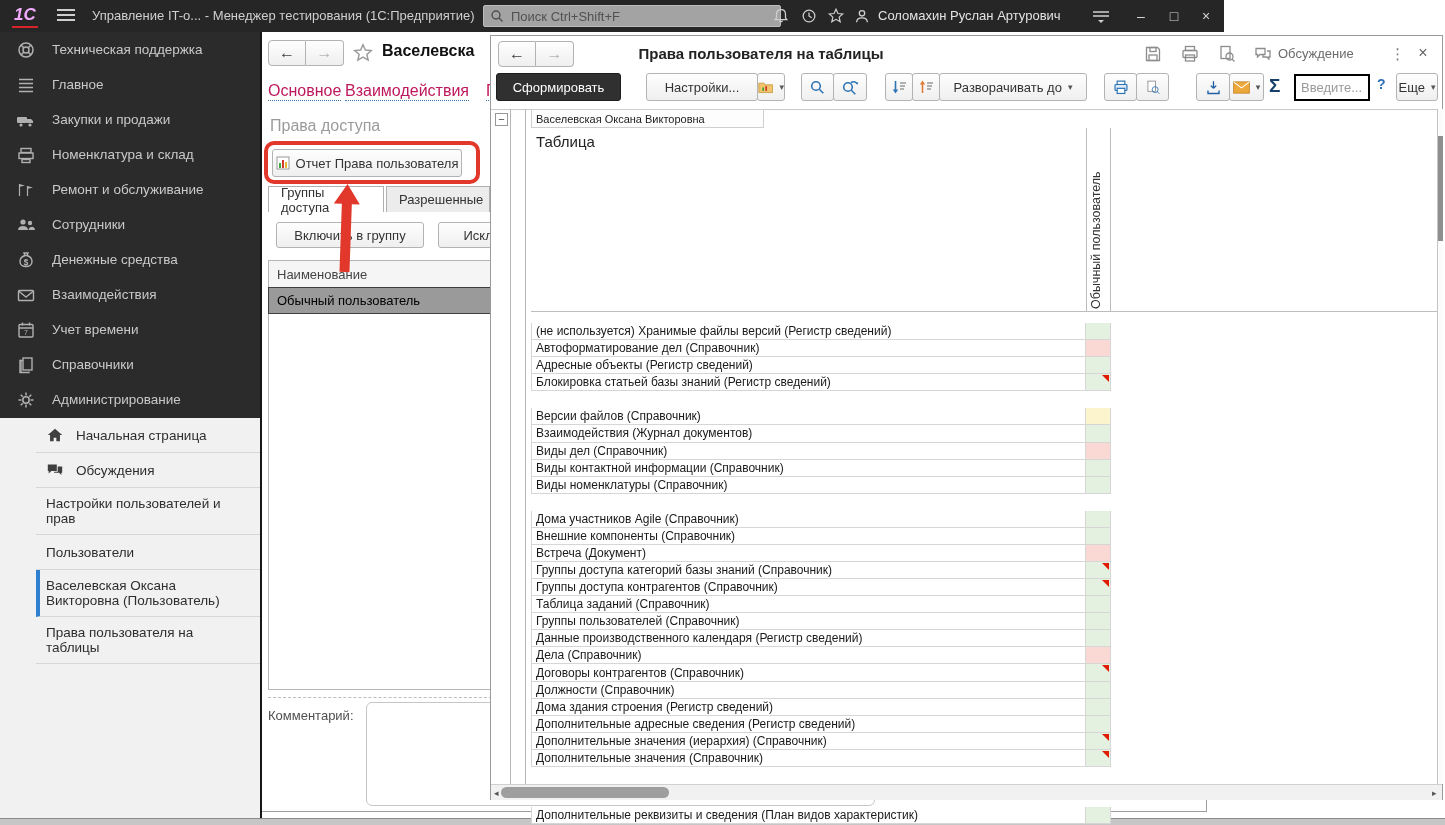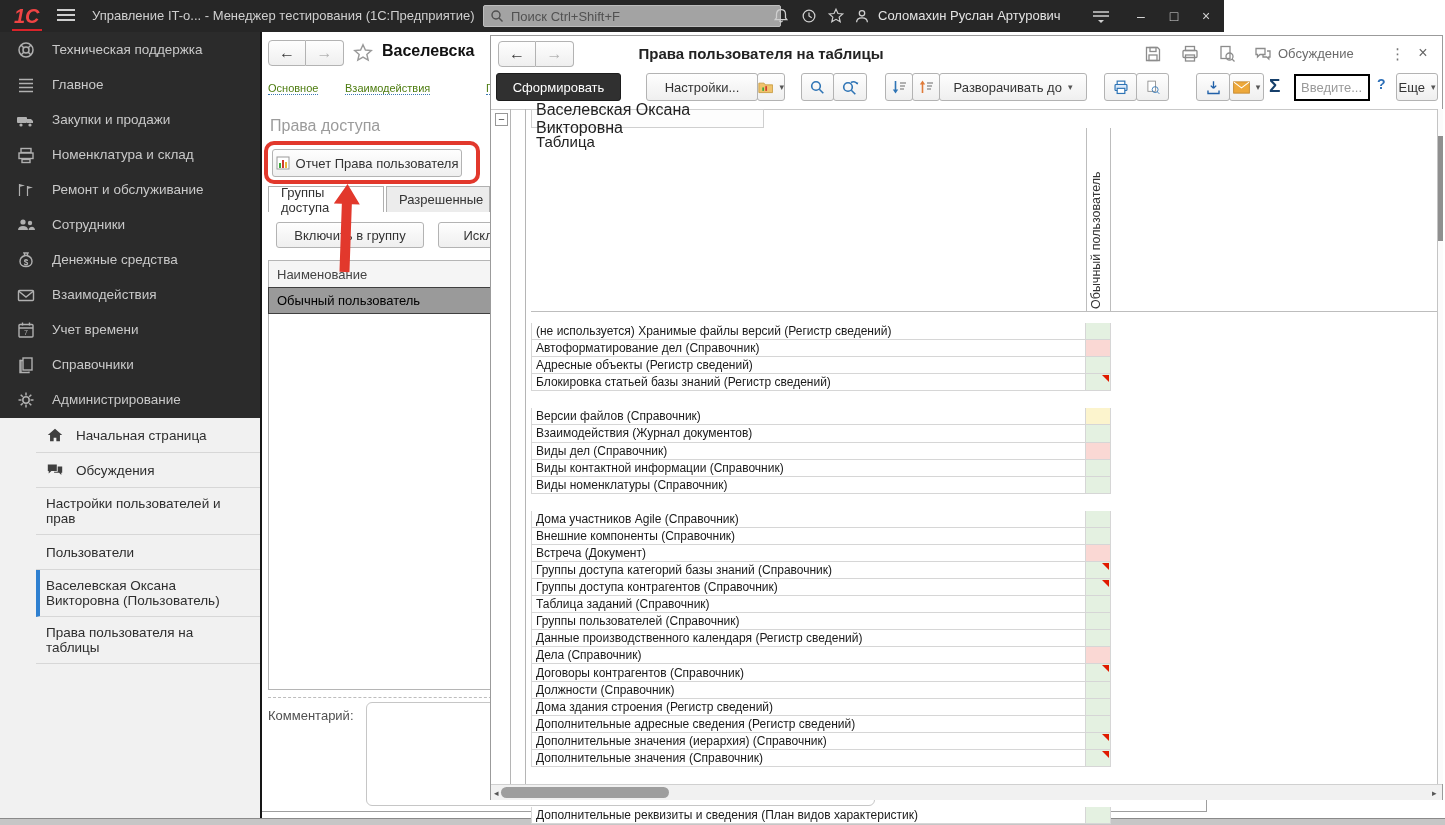--- a/index.html
+++ b/index.html
@@ -3,21 +3,21 @@
 <meta charset="utf-8">
 <style>
   html,body{margin:0;padding:0;background:#fff;}
   body{font-family:"Liberation Sans",sans-serif;}
   .app{position:relative;width:1445px;height:825px;background:#fff;overflow:hidden;}
   .abs{position:absolute;box-sizing:border-box;}
   svg{display:block;}
 
   
   .titlebar{left:0;top:0;width:1224px;height:32px;background:#262626;color:#cfcfcf;}
-  .logo{left:12px;top:5px;font-size:20px;font-weight:bold;font-style:italic;color:#ef4444;border-bottom:2px solid #d8232a;padding:0 2px 1px 2px;}
+  .logo{left:12px;top:5px;font-size:17px;font-weight:bold;font-style:italic;color:#f0abfc;border-bottom:2px solid #d8232a;padding:0 2px 1px 2px;}
   .hamb{left:57px;top:9px;width:18px;height:14px;}
   .hamb i{display:block;height:2px;background:#cfcfcf;margin-bottom:3px;}
   .apptitle{left:92px;top:8px;font-size:13px;color:#cfcfcf;white-space:nowrap;}
   .searchbox{left:483px;top:5px;width:298px;height:22px;background:#a3a3a3;border:1px solid #bdbdbd;border-radius:2px;display:flex;align-items:center;padding:0 6px;gap:5px;}
   .searchbox input{border:none;outline:none;background:transparent;font-size:13px;color:#3f3f3f;width:100%;font-family:inherit;}
   .searchbox input::placeholder{color:#515151;opacity:1;}
   .tb-ic{top:7px;width:18px;height:18px;color:#cfcfcf;}
   .username{left:878px;top:8px;font-size:13px;color:#e3e3e3;white-space:nowrap;}
   .menuarrow{left:1092px;top:9px;width:18px;height:14px;color:#cfcfcf;}
   .wctl{top:4px;width:26px;height:24px;color:#d4d4d4;font-size:14px;text-align:center;line-height:24px;}
@@ -42,21 +42,21 @@
   .navbtn.l{border-radius:4px 0 0 4px;}
   .navbtn.r{border-radius:0 4px 4px 0;border-left:none;}
   .arrow-en{color:#3c3c3c;font-size:16px;}
   .arrow-dis{color:#b3b3b3;font-size:16px;}
   .caret{font-size:9px;color:#555;}
 
   
   .user-form{left:262px;top:35px;width:945px;height:777px;background:#fff;border-right:1px solid #9e9e9e;border-bottom:1px solid #9e9e9e;z-index:1;}
   .uf-title{left:120px;top:7px;font-size:16px;font-weight:bold;color:#111;white-space:nowrap;}
   .star{left:90px;top:7px;width:22px;height:22px;color:#9a9a9a;}
-  .flink{font-size:11px;color:#4d7c0f;border-bottom:1px dotted #3a77b0;white-space:nowrap;}
+  .flink{font-size:16px;color:#be185d;border-bottom:1px dotted #3a77b0;white-space:nowrap;}
   .uf-section{left:8px;top:82px;font-size:16px;color:#9b9b9b;}
   .report-btn{left:10px;top:114px;width:190px;height:28px;}
   .red-box{left:2px;top:106px;width:216px;height:43px;border:4px solid #e2382c;border-radius:10px;z-index:5;}
   .red-arrow{left:68px;top:147px;z-index:5;}
   .gtab{top:151px;height:26px;border:1px solid #b0b0b0;border-bottom:none;display:flex;align-items:center;padding:0 12px;font-size:13px;color:#333;background:#fff;}
   .gtab.inactive{background:#ececec;}
   .uf-list{left:6px;top:225px;width:430px;border:1px solid #b5b5b5;height:430px;background:#fff;}
   .uf-list-head{height:26px;background:#f5f5f5;border-bottom:1px solid #c9c9c9;display:flex;align-items:center;padding-left:8px;font-size:13px;color:#444;}
   .uf-sel-row{height:25px;background:#9a9a9a;outline:1px solid #3f3f3f;display:flex;align-items:center;padding-left:8px;font-size:13px;color:#000;}
   .dashed{left:6px;top:662px;width:470px;border-top:1px dashed #bdbdbd;}
@@ -73,21 +73,21 @@
   .tbh{top:37px;height:28px;}
   .sigma{left:778px;top:39px;font-size:19px;font-weight:bold;color:#17406b;}
   .tb-input{left:803px;top:38px;width:76px;height:27px;border:2px solid #000;font-size:13px;padding:0 5px;color:#333;outline:none;font-family:inherit;}
   .tb-input::placeholder{color:#9a9a9a;}
   .help{left:886px;top:40px;font-size:14px;font-weight:bold;color:#2d6fb7;}
 
   
   .m-line{width:1px;background:#b5b5b5;top:73px;height:675px;}
   .topline{left:0;top:73px;width:951px;border-top:1px solid #c9c9c9;}
   .expander{left:4px;top:77px;width:13px;height:13px;border:1px solid #979797;font-size:11px;line-height:11px;text-align:center;color:#444;background:#fff;}
-  .grp-cell{left:40px;top:73px;width:233px;height:19px;border:1px solid #cfcfcf;background:#fdfdfd;font-size:16px;color:#222;display:flex;align-items:center;padding-left:4px;}
+  .grp-cell{left:40px;top:73px;width:233px;height:19px;border:1px solid #cfcfcf;background:#fdfdfd;font-size:11px;color:#222;display:flex;align-items:center;padding-left:4px;}
   .tbl-cell{left:40px;top:92px;width:555px;height:183px;font-size:15px;color:#222;padding:5px 0 0 5px;}
   .rot-cell{left:595px;top:92px;width:25px;height:183px;border-left:1px solid #bdbdbd;border-right:1px solid #bdbdbd;}
   .rot-label{left:598px;top:273px;width:178px;height:22px;transform:rotate(-90deg);transform-origin:0 0;font-size:12.5px;color:#333;white-space:nowrap;}
   .headline{left:40px;top:275px;width:907px;border-top:1px solid #bdbdbd;}
   .firstline{left:40px;top:287px;width:580px;border-top:1px solid #dadada;}
   .r-row{position:absolute;left:40px;width:580px;}
   .r-name{position:absolute;left:0;top:0;width:555px;height:100%;border-left:1px solid #d6d6d6;border-right:1px solid #d6d6d6;border-bottom:1px solid #d6d6d6;font-size:12px;color:#1a1a1a;display:flex;align-items:center;padding-left:4px;box-sizing:border-box;background:#fff;}
   .r-status{position:absolute;left:555px;top:0;width:25px;height:100%;border-right:1px solid #d6d6d6;border-bottom:1px solid #d6d6d6;box-sizing:border-box;}
   .s-green .r-status{background:#e4f1e1;}
   .s-red .r-status{background:#fad8d4;}

